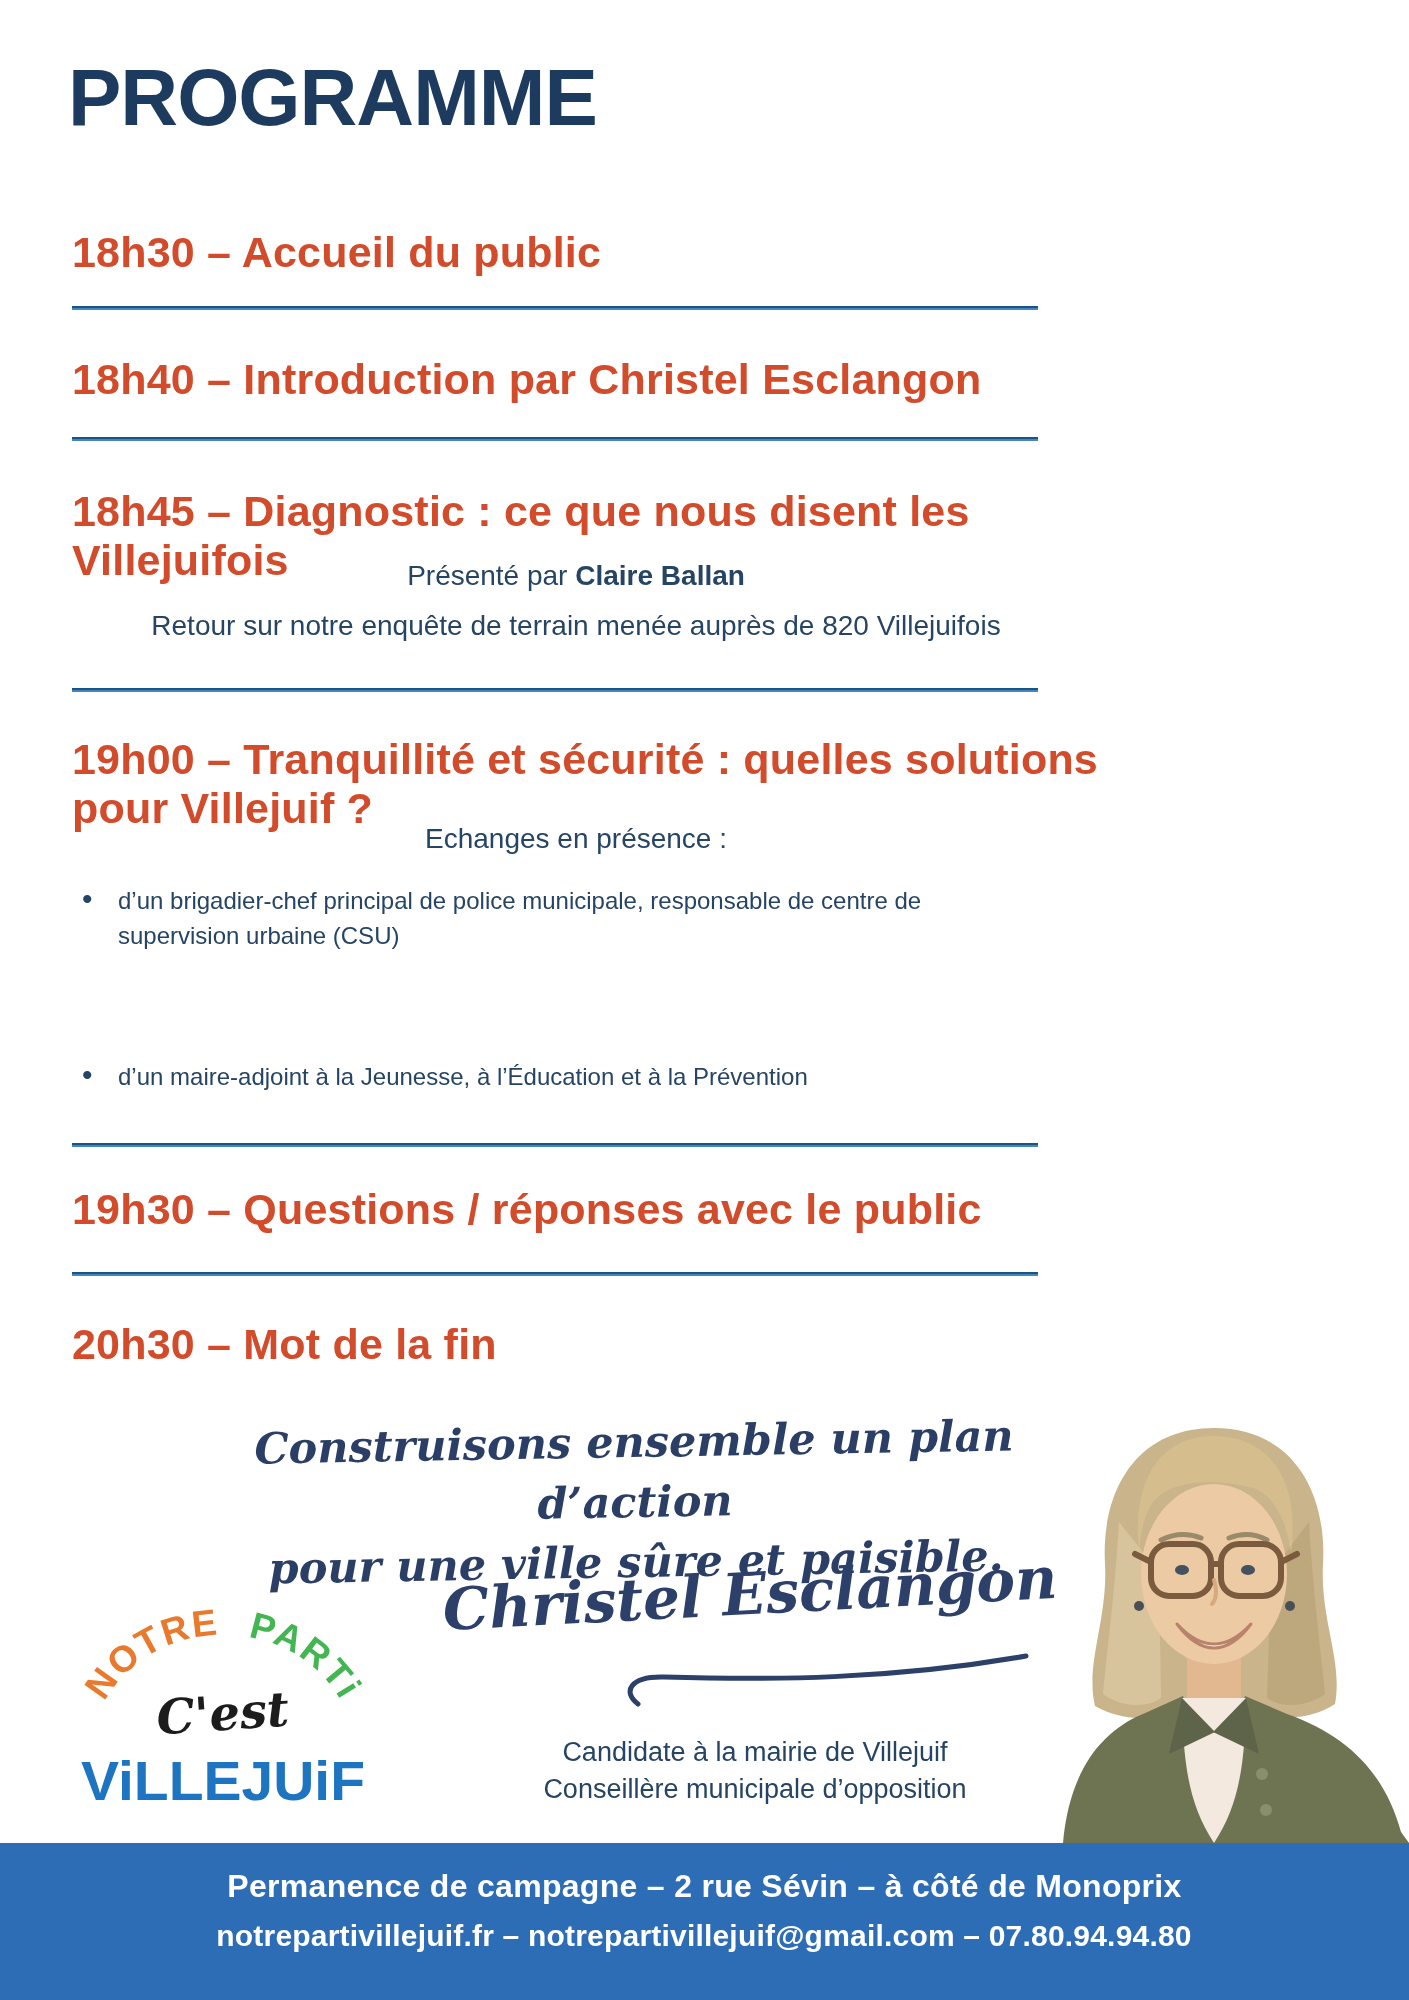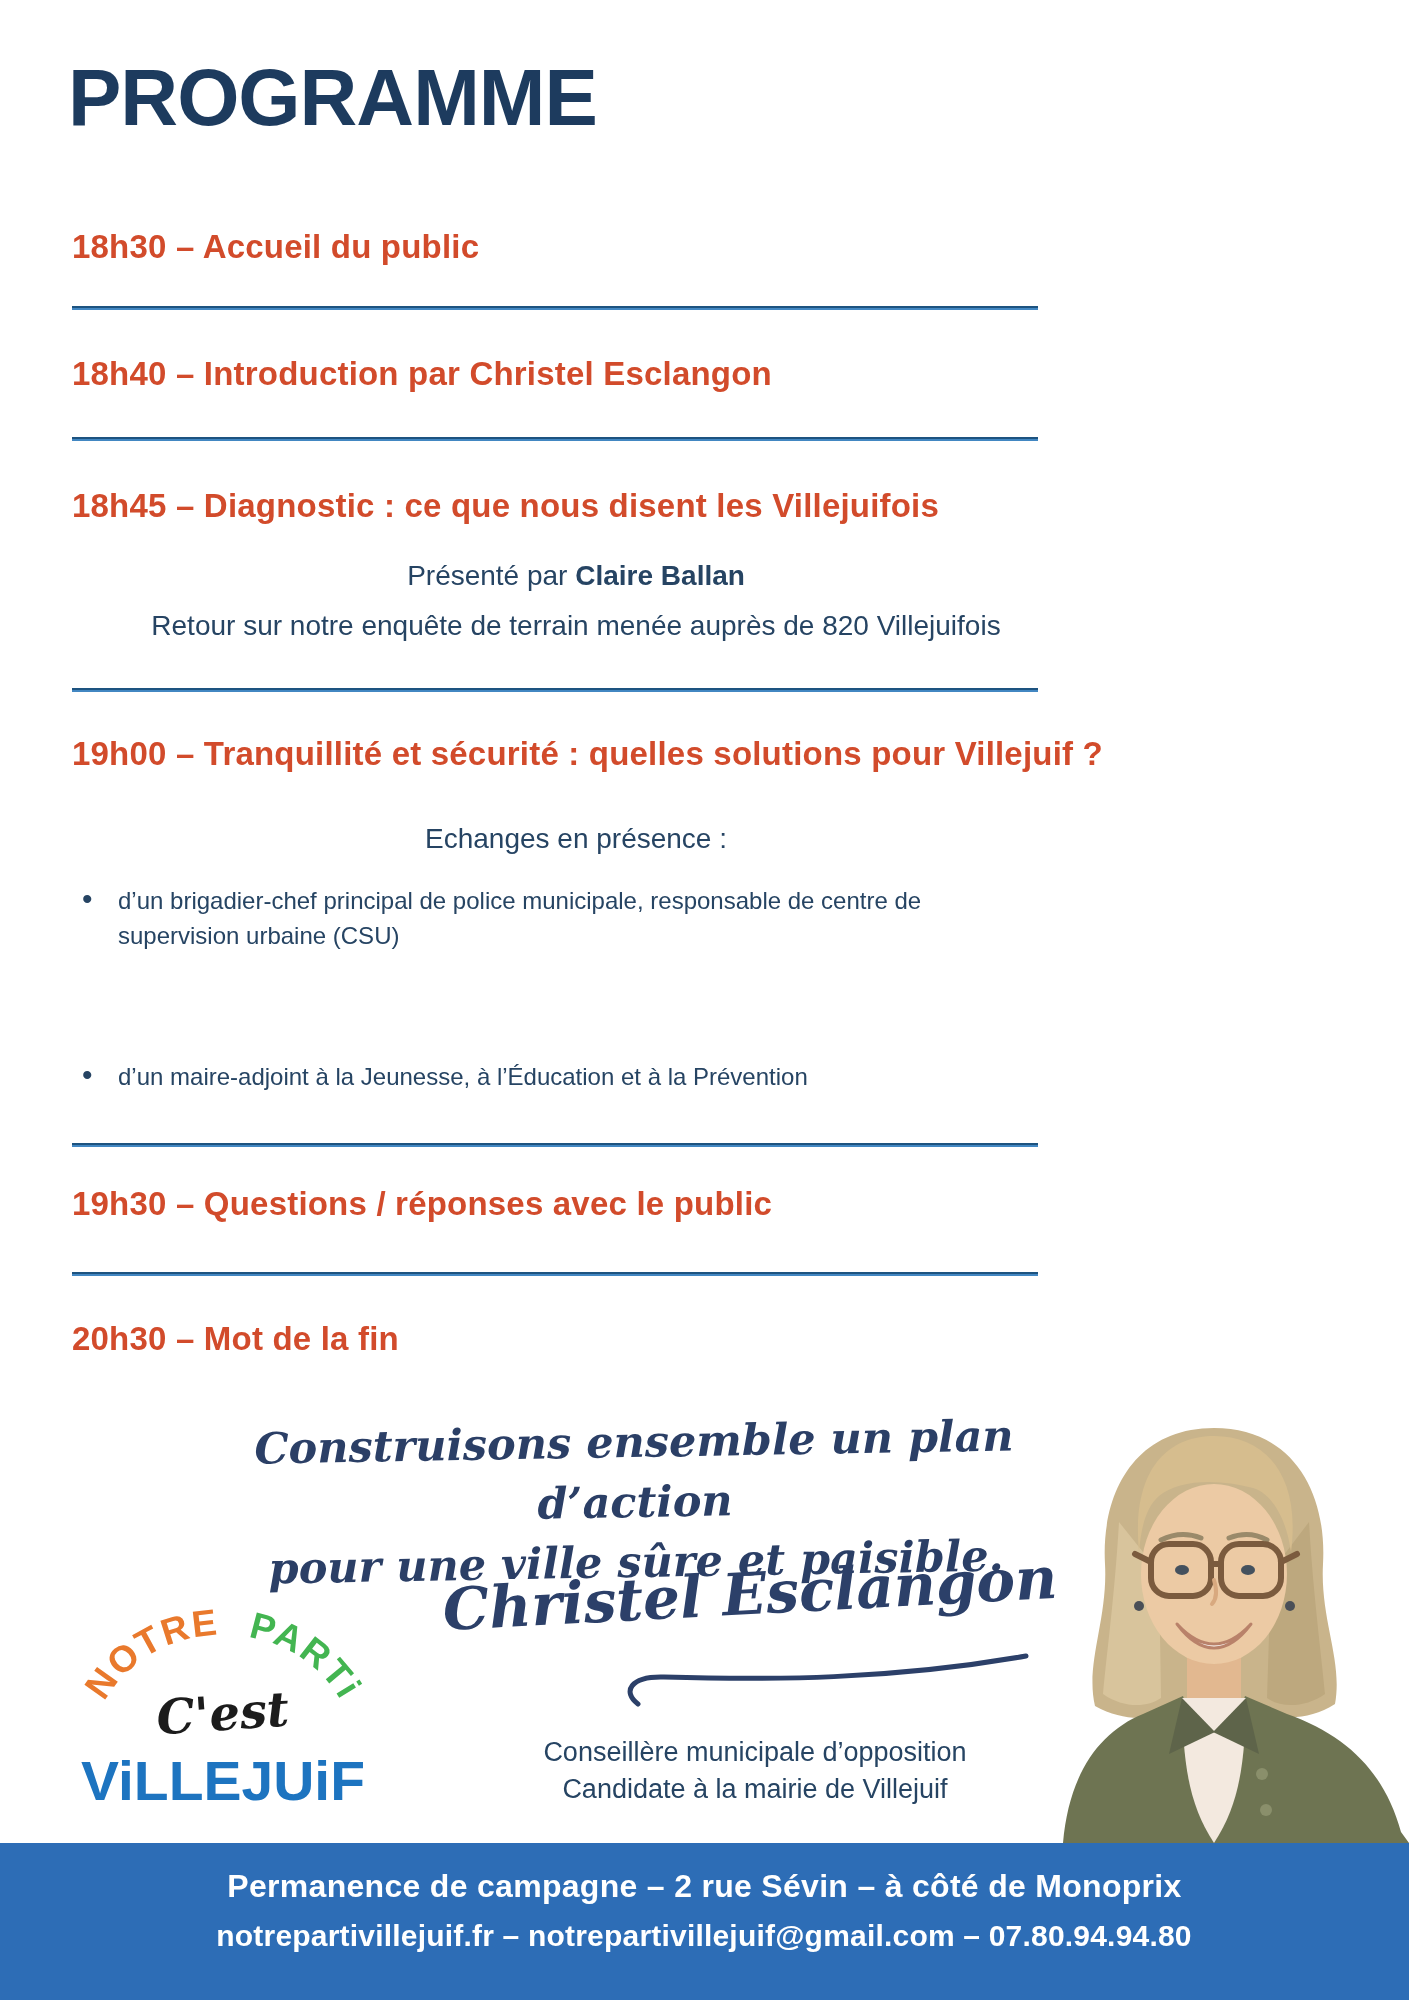--- a/index.html
+++ b/index.html
@@ -6,21 +6,21 @@
   .page{
     position:relative;width:1409px;height:2000px;background:#ffffff;
     font-family:"Liberation Sans",sans-serif;overflow:hidden;margin:0 auto;
   }
   .page-title{
     position:absolute;left:68px;top:52px;margin:0;
     font-size:80px;font-weight:700;letter-spacing:-1px;color:#1d3b5e;
   }
   .sched-title{
     position:absolute;left:72px;width:1100px;margin:0;
-    font-size:33px;font-weight:600;color:#d24b2b;letter-spacing:.2px;
+    font-size:43px;font-weight:600;color:#d24b2b;letter-spacing:.2px;
   }
   .t1{top:228px}.t2{top:355px}.t3{top:487px}.t4{top:735px}.t5{top:1185px}.t6{top:1320px}
   .divider{
     position:absolute;left:72px;width:966px;height:4px;
     background:linear-gradient(to bottom,#1d5380 45%,#4287c2 45%);
   }
   .d1{top:306px}.d2{top:437px}.d3{top:688px}.d4{top:1143px}.d5{top:1272px}
   .body-text{
     position:absolute;left:76px;width:1000px;margin:0;
     font-size:28px;color:#264463;text-align:center;
@@ -109,22 +109,22 @@
     <text x="155" y="152" text-anchor="middle" font-family="DejaVu Serif, serif" font-style="italic" font-weight="700" font-size="48" fill="#1c1c1c" transform="rotate(-4 155 140)">C'est</text>
     <text x="155" y="222" text-anchor="middle" font-family="Liberation Sans, sans-serif" font-weight="800" font-size="56" fill="#1d74c0" textLength="284" lengthAdjust="spacingAndGlyphs">ViLLEJUiF</text>
   </svg>
 
   <p class="sig-name">Christel Esclangon</p>
   <svg class="sig-swoosh" width="430" height="64" viewBox="0 0 430 64">
     <path d="M 18 54 C 2 42 10 26 44 27 C 150 30 270 30 406 6" fill="none" stroke="#2c4069" stroke-width="5" stroke-linecap="round"></path>
   </svg>
 
   <div class="credentials">
+    <div>Candidate à la mairie de Villejuif</div>
     <div>Conseillère municipale d’opposition</div>
-    <div>Candidate à la mairie de Villejuif</div>
   </div>
 
   <svg class="photo-svg" width="390" height="441" viewBox="0 0 390 441">
 
     <path d="M195 26 C 115 26 82 92 86 162 C 89 218 66 262 76 304 C 116 326 152 314 162 296 L 228 296 C 240 316 282 324 316 302 C 324 258 301 218 304 162 C 308 92 275 26 195 26 Z" fill="#c9b48b"></path>
     <path d="M100 120 C 96 190 88 250 84 292 C 104 306 128 306 142 296 L 140 170 Z" fill="#d8c49c"></path>
     <path d="M290 120 C 294 190 302 250 306 292 C 286 306 262 306 248 296 L 252 170 Z" fill="#bda87e"></path>
 
     <rect x="168" y="240" width="54" height="70" fill="#e2b890"></rect>
 

